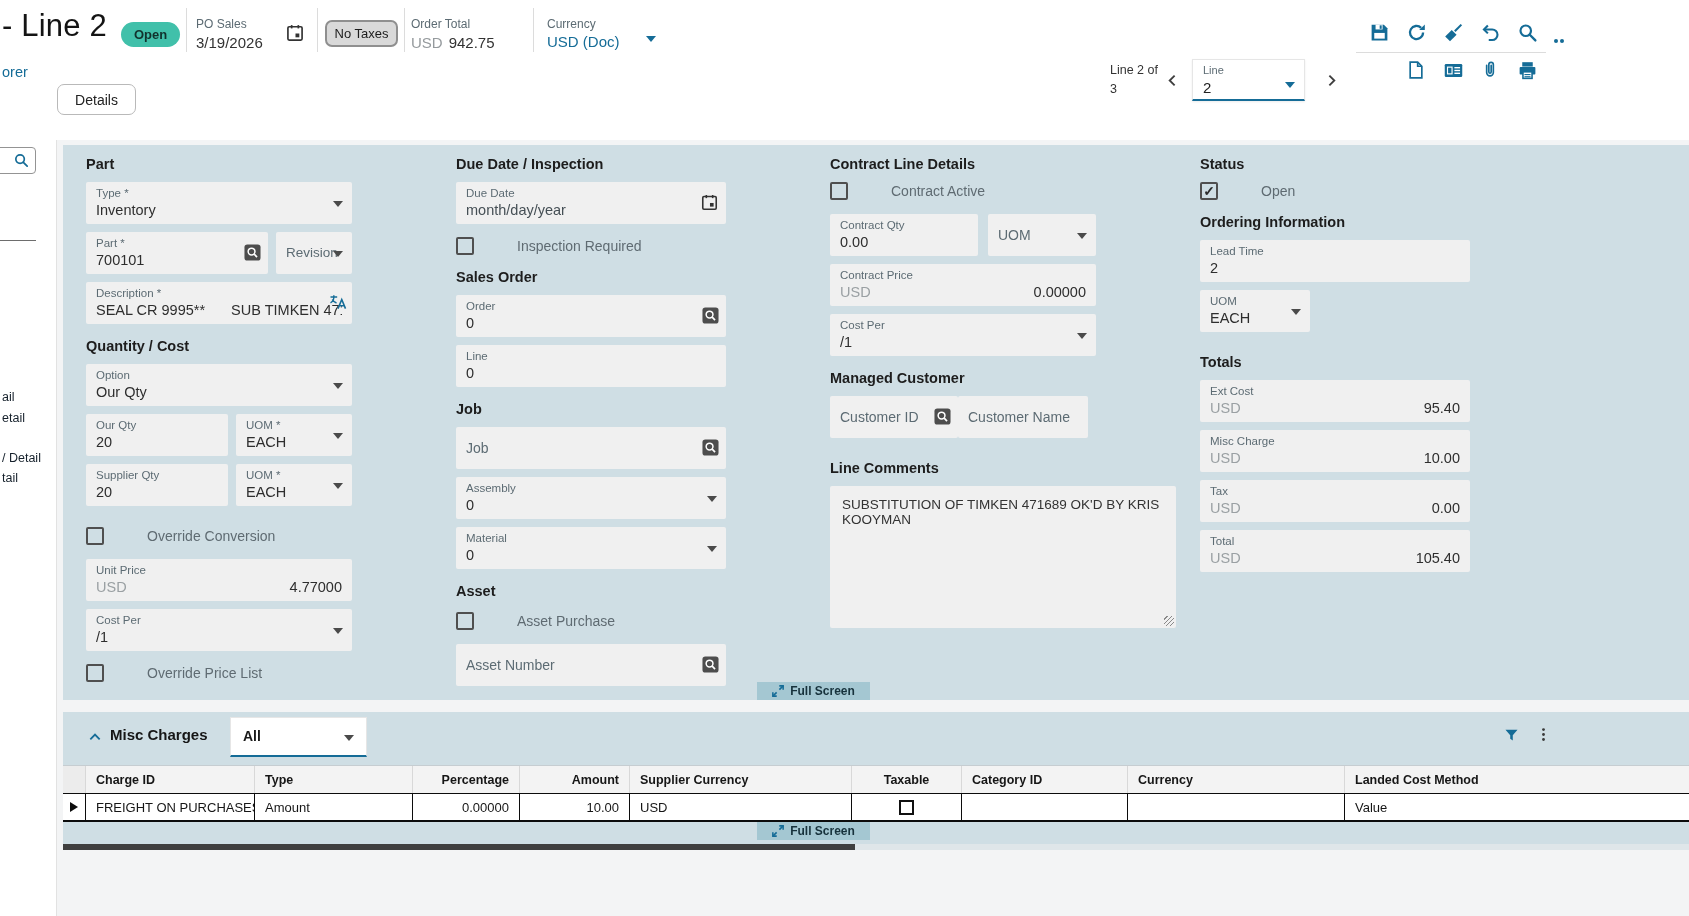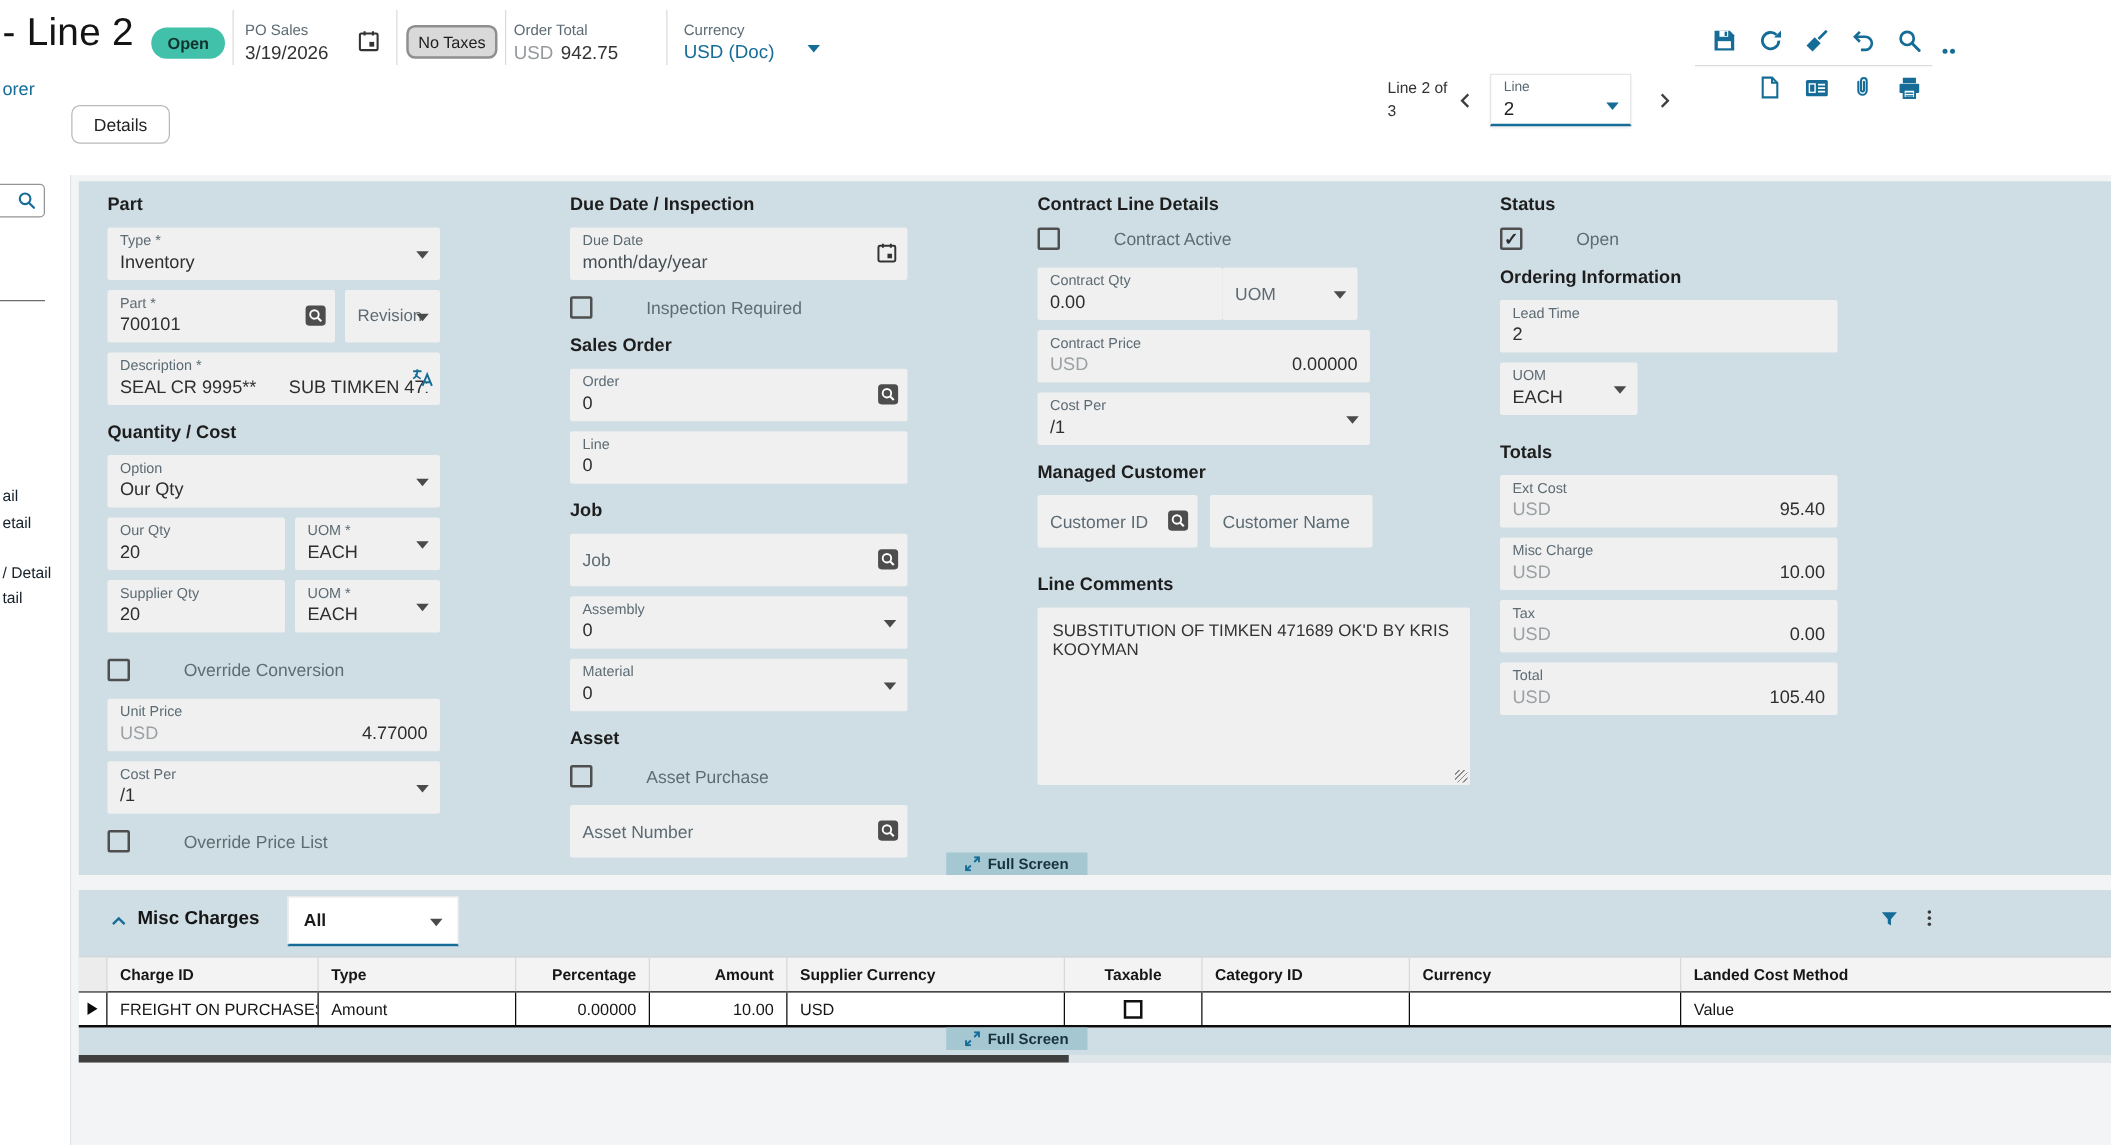--- a/index.html
+++ b/index.html
@@ -442,21 +442,21 @@
   </div>
 
   <div class="col col3">
     <div class="sec first">Contract Line Details</div>
 
     <div class="check" style="margin-top:4px">
       <span class="box"></span>
       <span class="clbl">Contract Active</span>
     </div>
 
-    <div class="frow" style="">
+    <div class="frow" style="gap:10px">
       <div class="field" style="width:148px">
         <span class="lbl">Contract Qty</span>
         <span class="val">0.00</span>
       </div>
       <div class="field center" style="width:108px">
         <span class="lbl">UOM</span>
         <span class="caret"></span>
       </div>
     </div>
 
@@ -469,21 +469,21 @@
     </div>
 
     <div class="field" style="width:266px">
       <span class="lbl">Cost Per</span>
       <span class="val">/1</span>
       <span class="caret"></span>
     </div>
 
     <div class="sec">Managed Customer</div>
 
-    <div class="frow" style="gap:10px">
+    <div class="frow" style="">
       <div class="field center" style="width:128px; padding-right:28px">
         <span class="lbl">Customer ID</span>
         <span class="lookup">
           <svg viewBox="0 0 18 18" width="17" height="17">
               <rect x="0.5" y="0.5" width="17" height="17" rx="3" fill="#4d4d4d"></rect>
               <circle cx="8" cy="8" r="3.6" fill="none" stroke="#fff" stroke-width="1.6"></circle>
               <line x1="10.8" y1="10.8" x2="13.8" y2="13.8" stroke="#fff" stroke-width="1.8"></line>
             </svg>
         </span>
       </div>

